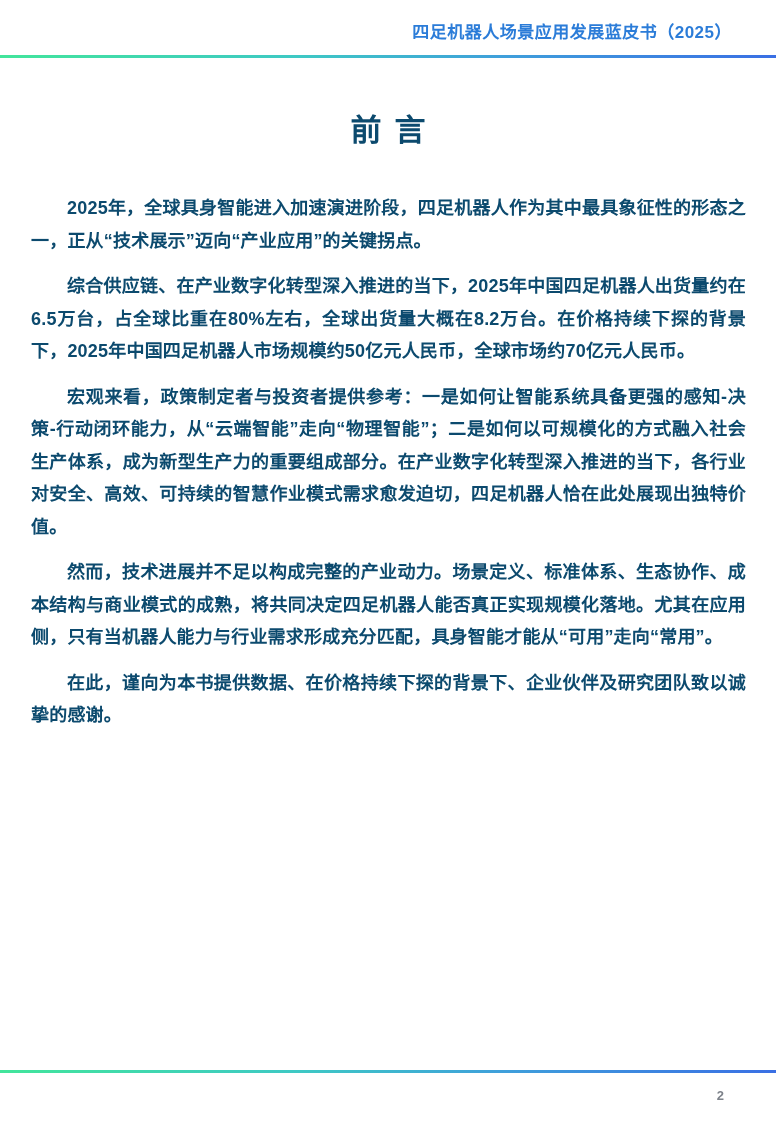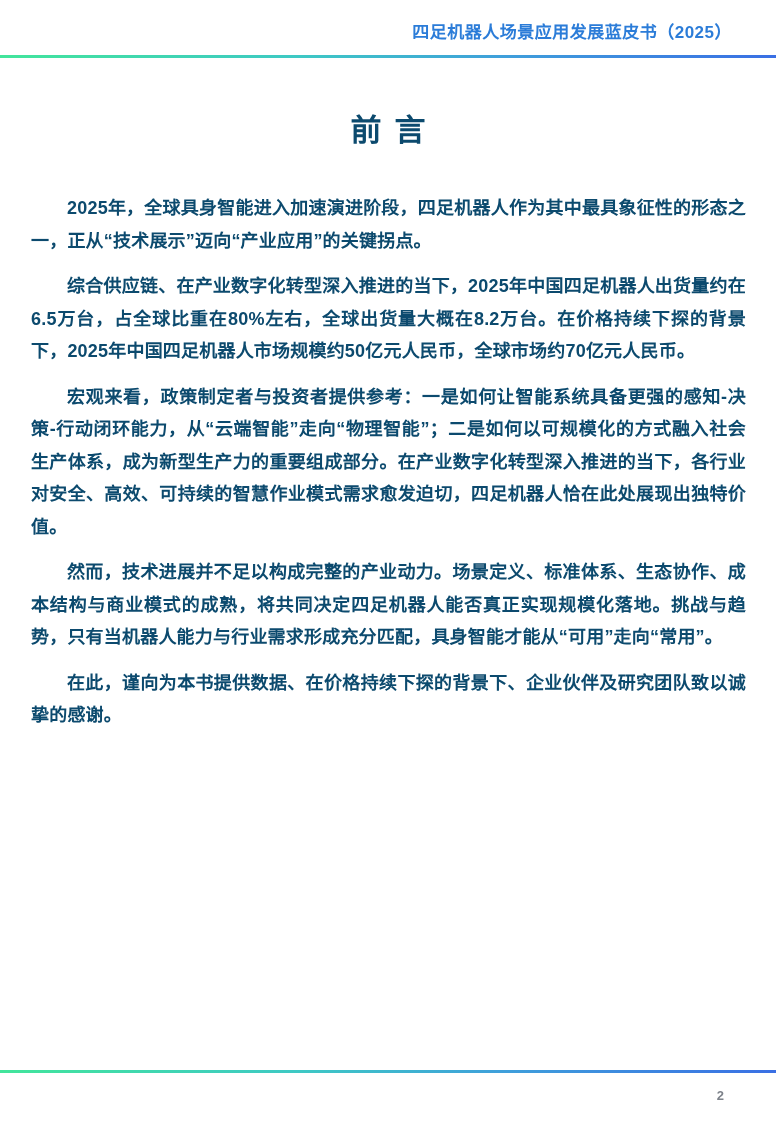--- a/index.html
+++ b/index.html
@@ -89,21 +89,21 @@
   </div>
 
   <div class="rule rule-top"></div>
 
   <h1 class="doc-title">前言</h1>
 
   <div class="body-text">
       <p>2025年，全球具身智能进入加速演进阶段，四足机器人作为其中最具象征性的形态之一，正从“技术展示”迈向“产业应用”的关键拐点。</p>
       <p>综合供应链、在产业数字化转型深入推进的当下，2025年中国四足机器人出货量约在6.5万台，占全球比重在80%左右，全球出货量大概在8.2万台。在价格持续下探的背景下，2025年中国四足机器人市场规模约50亿元人民币，全球市场约70亿元人民币。</p>
       <p>宏观来看，政策制定者与投资者提供参考：一是如何让智能系统具备更强的感知-决策-行动闭环能力，从“云端智能”走向“物理智能”；二是如何以可规模化的方式融入社会生产体系，成为新型生产力的重要组成部分。在产业数字化转型深入推进的当下，各行业对安全、高效、可持续的智慧作业模式需求愈发迫切，四足机器人恰在此处展现出独特价值。</p>
-      <p>然而，技术进展并不足以构成完整的产业动力。场景定义、标准体系、生态协作、成本结构与商业模式的成熟，将共同决定四足机器人能否真正实现规模化落地。挑战与趋势，只有当机器人能力与行业需求形成充分匹配，具身智能才能从“可用”走向“常用”。</p>
+      <p>然而，技术进展并不足以构成完整的产业动力。场景定义、标准体系、生态协作、成本结构与商业模式的成熟，将共同决定四足机器人能否真正实现规模化落地。尤其在应用侧，只有当机器人能力与行业需求形成充分匹配，具身智能才能从“可用”走向“常用”。</p>
       <p>在此，谨向为本书提供数据、在价格持续下探的背景下、企业伙伴及研究团队致以诚挚的感谢。</p>
     </div>
 
   <div class="rule rule-bottom"></div>
 
   <div class="page-number">2</div>
 
 </div>
 
 </body></html>

